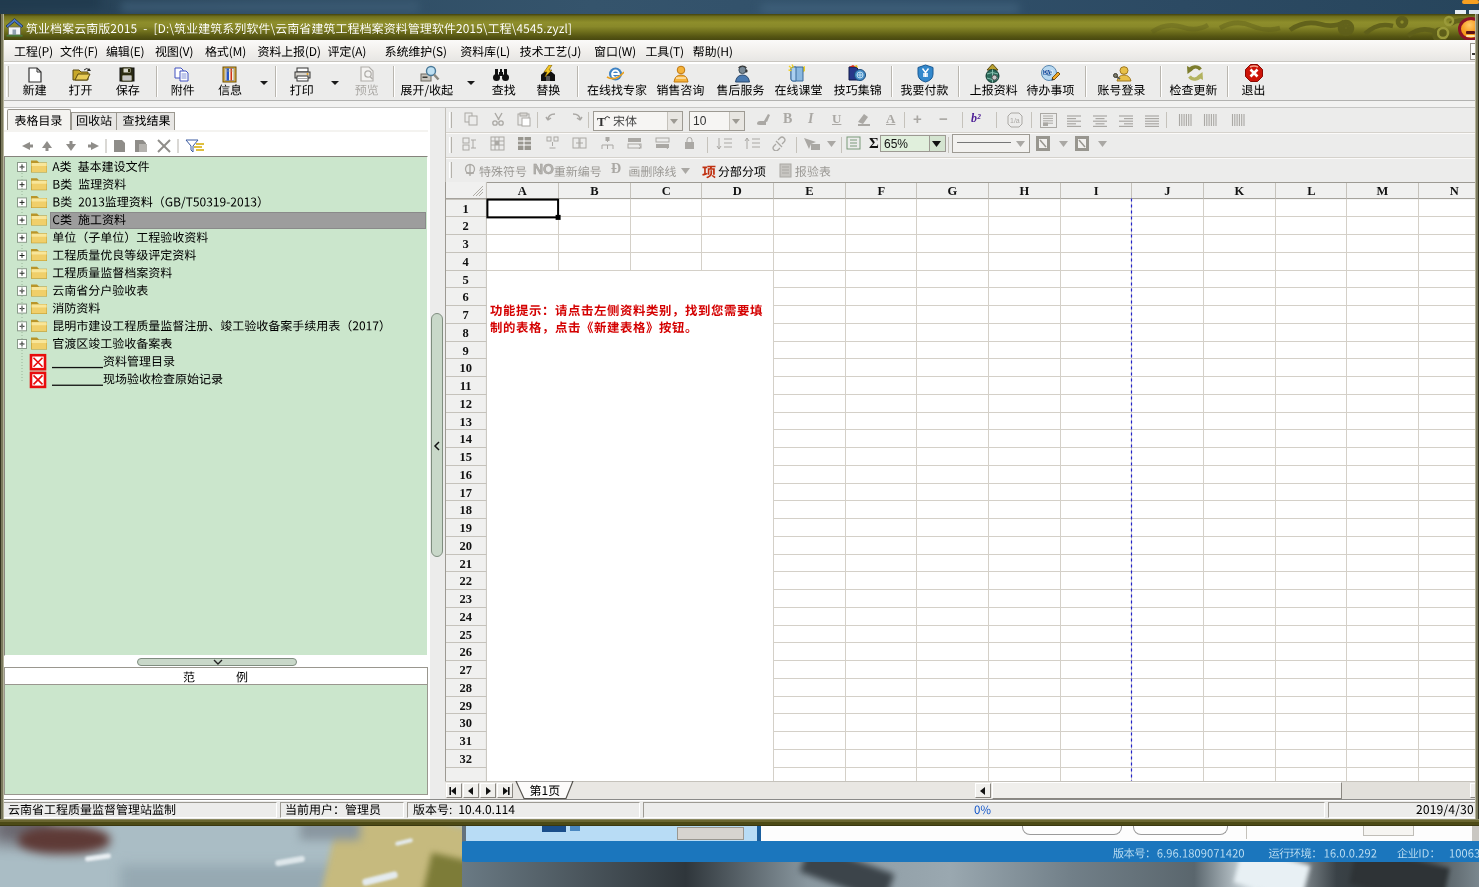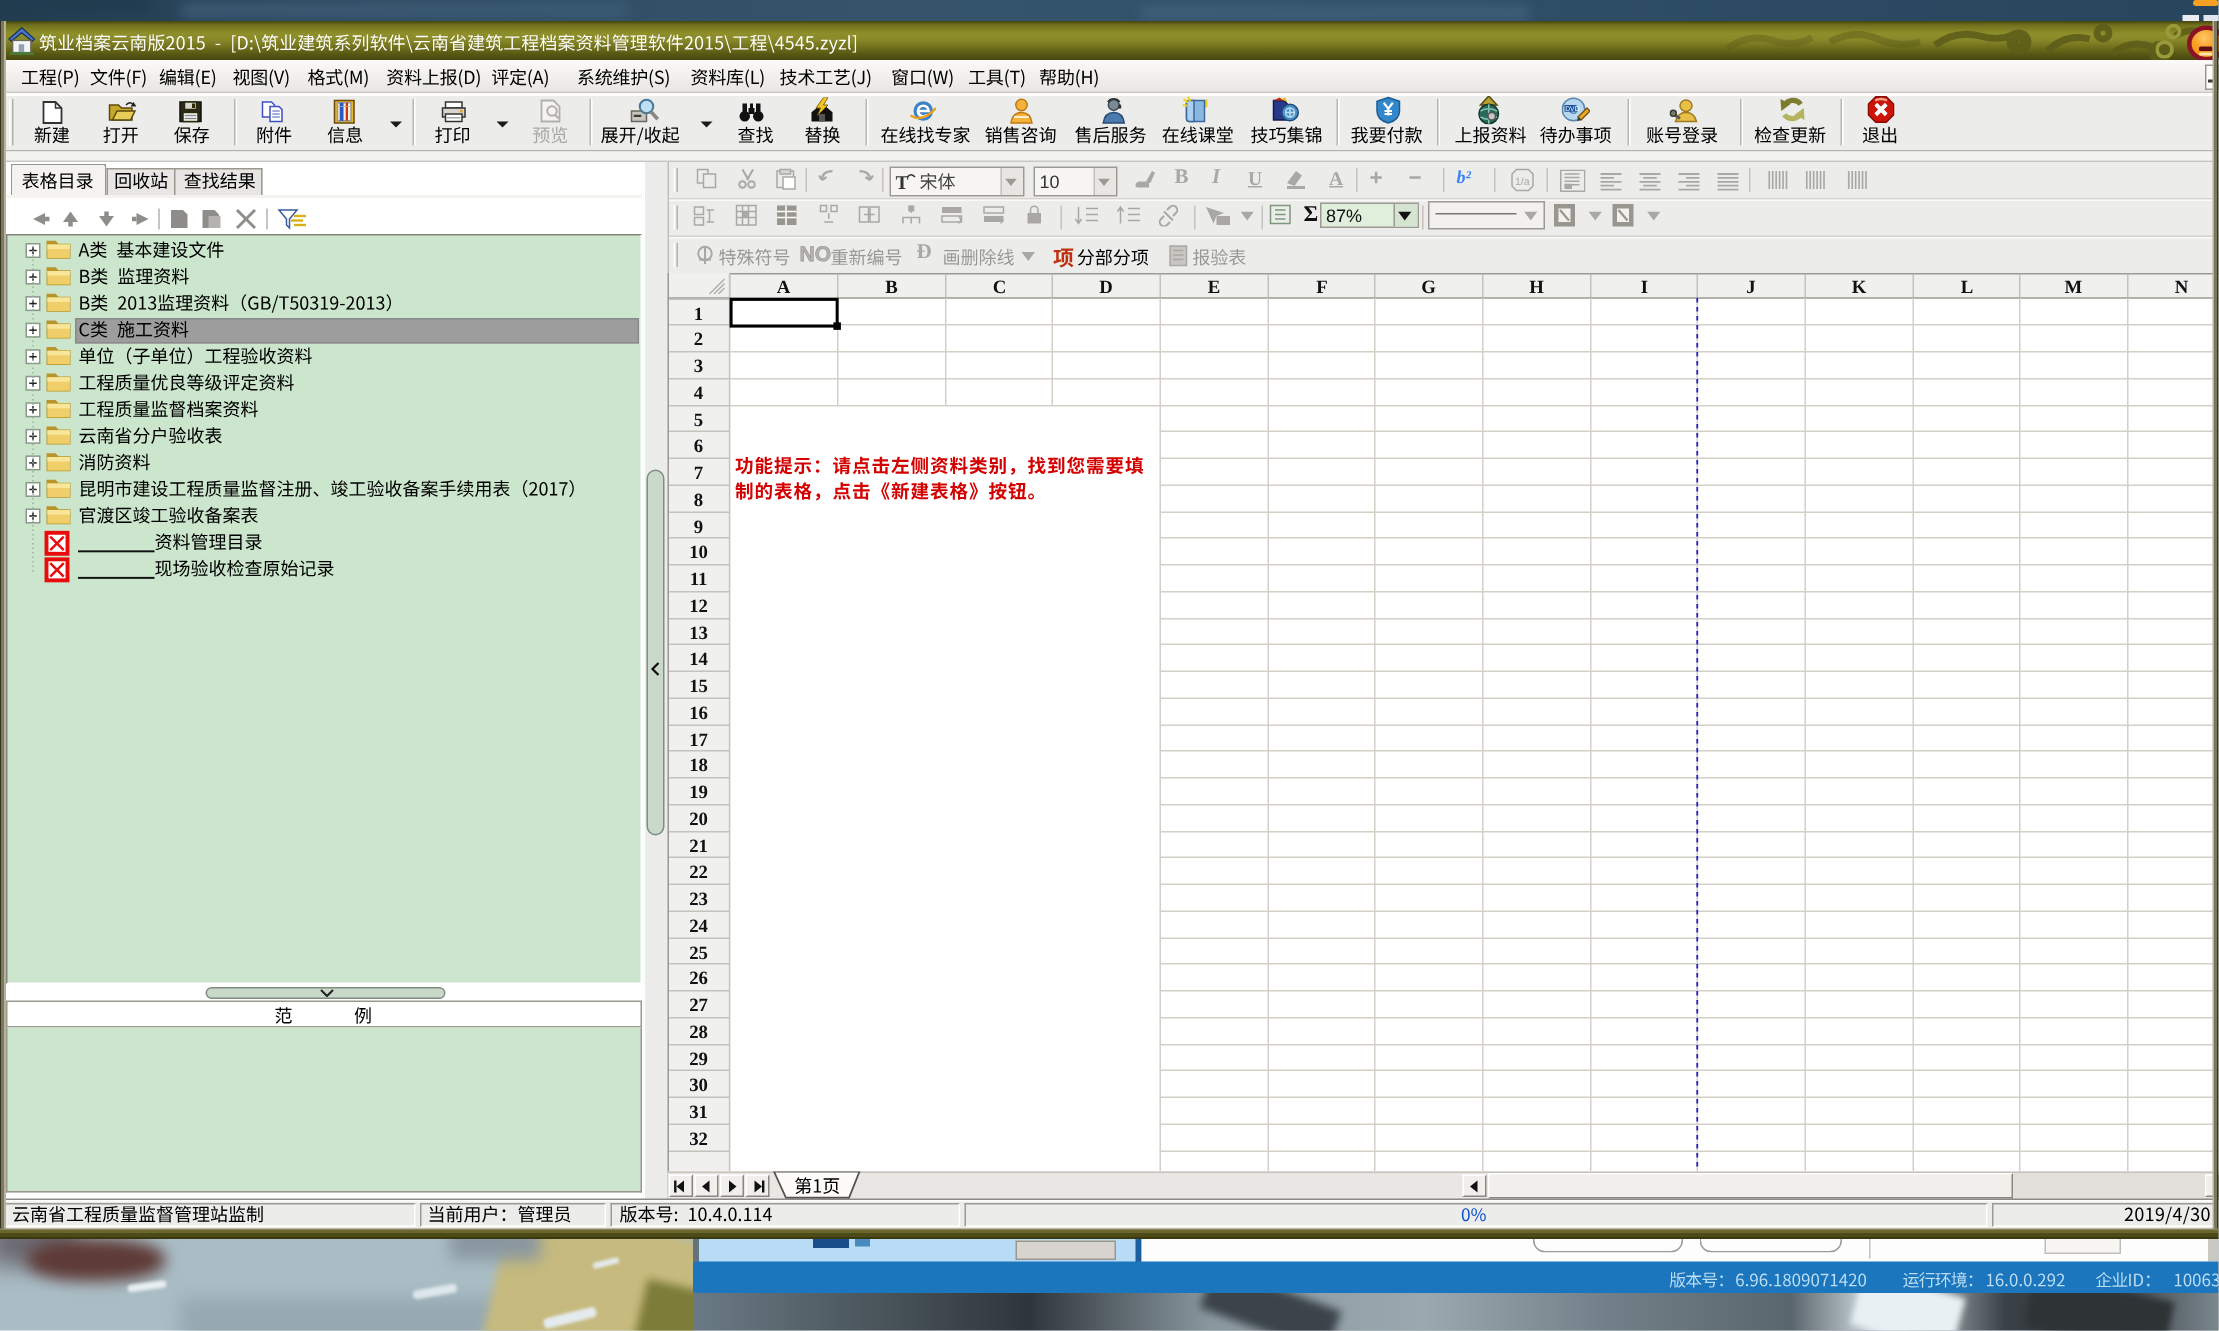--- a/index.html
+++ b/index.html
@@ -376,21 +376,21 @@
 <div class="a" style="left:832px;top:111px;width:12px;height:16px;font:bold 13px 'Liberation Serif';color:#aaa8a4;text-decoration:underline">U</div>
 <svg class="a" style="left:856px;top:112px" width="16" height="15" viewBox="0 0 16 15">
     <path d="M2 10 L8 2 L12 5 L7 12 Z" fill="#aaa8a4"></path>
     <rect x="2" y="12" width="12" height="2" fill="#aaa8a4"></rect>
   </svg>
 <div class="a" style="left:886px;top:111px;width:13px;height:16px;font:bold 13px 'Liberation Serif';color:#aaa8a4;text-decoration:underline">A</div>
 <div class="a" style="left:904px;top:112px;width:2px;height:16px;border-left:1px solid #c5c2bb"></div>
 <div class="a" style="left:913px;top:110px;width:16px;height:18px;font:bold 15px 'Liberation Sans';color:#aaa8a4">+</div>
 <div class="a" style="left:939px;top:110px;width:16px;height:18px;font:bold 15px 'Liberation Sans';color:#aaa8a4">−</div>
 <div class="a" style="left:962px;top:112px;width:2px;height:16px;border-left:1px solid #c5c2bb"></div>
-<div class="a" style="left:971px;top:111px;width:20px;height:16px;font:italic bold 12px 'Liberation Serif';color:#3b82f6">b²</div>
+<div class="a" style="left:971px;top:111px;width:20px;height:16px;font:italic bold 12px 'Liberation Serif';color:#4c1d95">b²</div>
 <div class="a" style="left:996px;top:112px;width:2px;height:16px;border-left:1px solid #c5c2bb"></div>
 <svg class="a" style="left:1007px;top:112px" width="16" height="16" viewBox="0 0 16 16">
     <polygon points="4,1 12,1 15,4 15,12 12,15 4,15 1,12 1,4" fill="none" stroke="#aaa8a4"></polygon>
     <text x="3" y="11" font-size="7" fill="#aaa8a4" font-family="Liberation Sans">1/a</text>
   </svg>
 <div class="a" style="left:1031px;top:112px;width:2px;height:16px;border-left:1px solid #c5c2bb"></div>
 <svg class="a" style="left:1040px;top:113px" width="17" height="16" viewBox="0 0 17 16">
     <rect x="0.5" y="0.5" width="16" height="14" fill="none" stroke="#aaa8a4"></rect>
     <line x1="3" y1="3.0" x2="13" y2="3.0" stroke="#aaa8a4"></line>
     <line x1="3" y1="5.4" x2="13" y2="5.4" stroke="#aaa8a4"></line>
@@ -517,21 +517,21 @@
     <rect x="1" y="1" width="13" height="12" fill="none" stroke="#7a9a7a"></rect>
     <path d="M4 4 h7 M4 7 h7 M4 10 h7" stroke="#7a9a7a"></path>
   </svg>
 <div class="a" style="left:869px;top:109px;width:18px;height:20px;font:bold 15px 'Liberation Serif';color:#111">
     <div style="margin-top:26px">Σ</div>
   </div>
 <svg class="a" style="left:891px;top:141px" width="11" height="8">
     <polygon points="0,0 10,0 5,7" fill="#111"></polygon>
   </svg>
 <div class="a" style="left:880px;top:135px;width:66px;height:17px;background:#e0efdc;border:1px solid #9d9a93"></div>
-<div class="a" style="left:884px;top:137px;width:40px;height:13px;font:12px 'Liberation Sans';color:#111">87%</div>
+<div class="a" style="left:884px;top:137px;width:40px;height:13px;font:12px 'Liberation Sans';color:#111">65%</div>
 <div class="a" style="left:929px;top:136px;width:16px;height:15px;background:#d4e4d0;border-left:1px solid #9d9a93"></div>
 <svg class="a" style="left:932px;top:141px" width="10" height="7">
     <polygon points="0,0 9,0 4.5,6" fill="#111"></polygon>
   </svg>
 <div class="a" style="left:948px;top:137px;width:2px;height:16px;border-left:1px solid #c5c2bb"></div>
 <div class="a" style="left:952px;top:134px;width:78px;height:19px;background:#f2f1ef;border:1px solid #9d9a93"></div>
 <div class="a" style="left:957px;top:142px;width:54px;height:1px;background:#777"></div>
 <svg class="a" style="left:1016px;top:141px" width="10" height="7">
     <polygon points="0,0 9,0 4.5,6" fill="#aaa8a4"></polygon>
   </svg>

